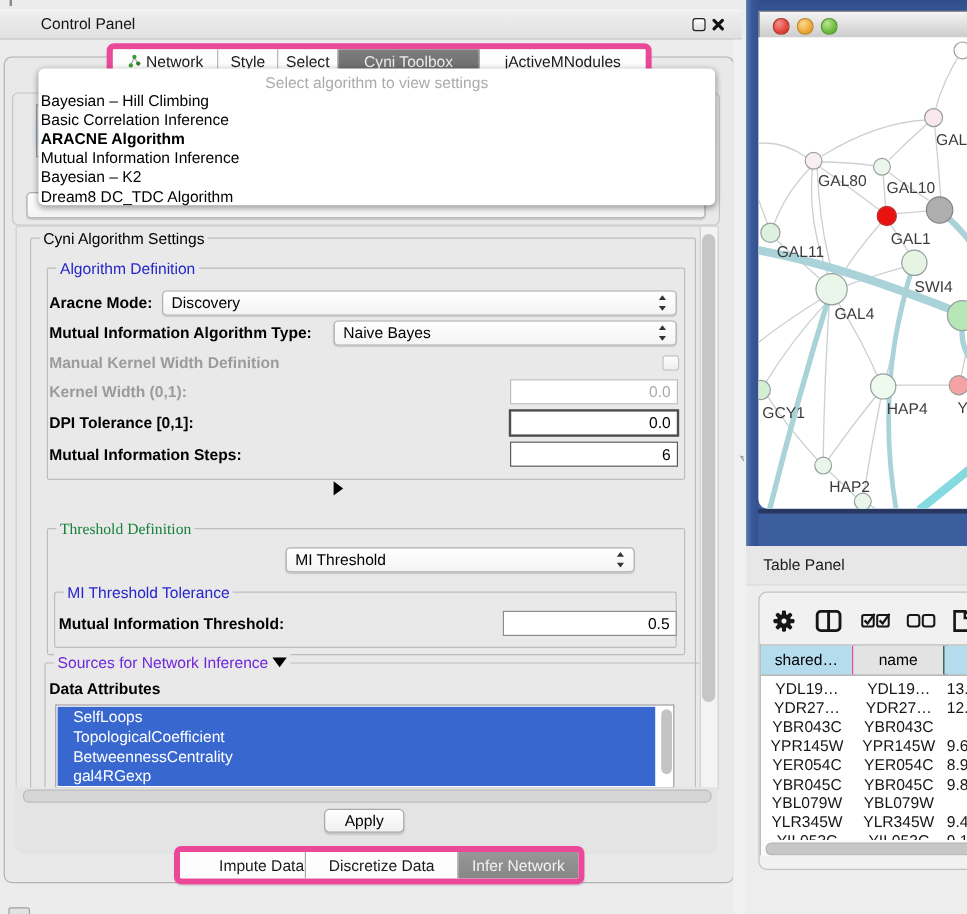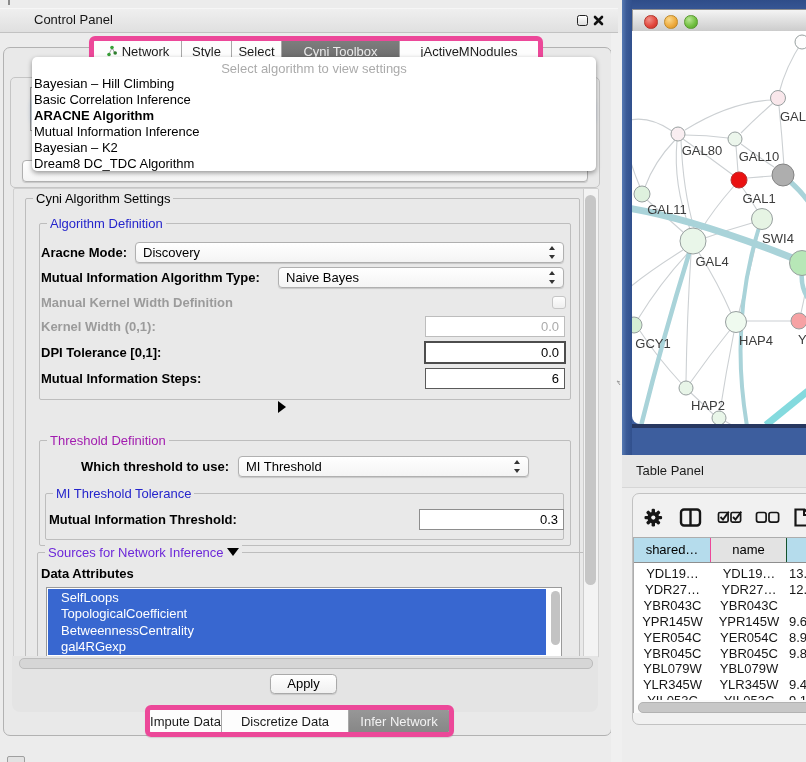--- a/index.html
+++ b/index.html
@@ -92,30 +92,29 @@
   <div class="abs glabel dis" style="left:27px;top:127px;">Kernel Width (0,1):</div>
   <div class="abs field" style="left:411px;top:127px;width:133px;border:1px solid #bdbdbd;color:#ababab;">0.0</div>
   <div class="abs glabel" style="left:27px;top:153px;">DPI Tolerance [0,1]:</div>
   <div class="abs field" style="left:410px;top:152px;width:133px;border:2px solid #4d4d4d;">0.0</div>
   <div class="abs glabel" style="left:27px;top:179px;">Mutual Information Steps:</div>
   <div class="abs field" style="left:411px;top:179px;width:133px;border:1px solid #5a5a5a;">6</div>
 
   <div class="abs" style="left:264px;top:212px;width:0;height:0;border-top:6px solid transparent;border-bottom:6px solid transparent;border-left:8px solid #000;"></div>
 
   <div class="abs group" style="left:25px;top:251px;width:530px;height:104px;">
-    <span class="gt" style="color:#a21caf;">Threshold Definition</span>
-  </div>
-  <div class="abs glabel" style="left:67px;top:267px;">Which threshold to use:</div>
+    <span class="gt" style="color:#15803d;font-family:Liberation Serif, serif;">Threshold Definition</span>
+  </div>
   <div class="abs combo" style="left:224px;top:267px;width:282px;">MI Threshold<span class="carr"></span></div>
 
   <div class="abs group" style="left:31px;top:304px;width:517px;height:45px;">
     <span class="gt" style="color:#2525cc;">MI Threshold Tolerance</span>
   </div>
   <div class="abs glabel" style="left:35px;top:320px;">Mutual Information Threshold:</div>
-  <div class="abs field" style="left:405px;top:320px;width:138px;border:1px solid #8d8d8d;">0.3</div>
+  <div class="abs field" style="left:405px;top:320px;width:138px;border:1px solid #8d8d8d;">0.5</div>
 
   <div class="abs group" style="left:23px;top:363px;width:547px;height:340px;">
     <span class="gt" style="color:#6d28d9;">Sources for Network Inference <span style="display:inline-block;width:0;height:0;border-left:6.5px solid transparent;border-right:6.5px solid transparent;border-top:8px solid #000;vertical-align:1px;"></span></span>
   </div>
   <div class="abs" style="left:27px;top:377px;font-size:13px;font-weight:bold;">Data Attributes</div>
 
   <div class="abs" style="left:32px;top:398px;width:514px;height:68px;border:1px solid #9a9a9a;background:#fff;">
     <div style="position:absolute;left:1px;top:1px;width:498px;height:66px;background:#3867d0;color:#fff;font-size:13px;line-height:16.4px;padding:1px 0 0 13px;box-sizing:border-box;">SelfLoops<br>TopologicalCoefficient<br>BetweennessCentrality<br>gal4RGexp</div>
     <div style="position:absolute;left:504px;top:3px;width:9px;height:54px;border-radius:4.5px;background:#c3c3c3;"></div>
   </div>
@@ -124,21 +123,21 @@
   <div class="abs" style="left:571px;top:6px;width:11px;height:390px;border-radius:5.5px;background:#c6c6c6;"></div>
 </div>
 <div class="abs" style="left:12px;top:656px;width:586px;height:56px;background:#e4e4e4;border-radius:0 0 8px 8px;"></div>
 
 <div class="abs" style="left:19px;top:658px;width:572px;height:9px;border:1px solid #bcbcbc;border-radius:5px;background:#d6d6d6;"></div>
 
 <div class="abs" style="left:270px;top:674px;width:65px;height:18px;border:1px solid #a9a9a9;border-radius:4.5px;background:linear-gradient(#ffffff,#f0f0f0);font-size:13px;text-align:center;line-height:18px;box-shadow:0 1px 1px rgba(0,0,0,.12);">Apply</div>
 
 <div class="abs tabwrap" style="left:145px;top:705px;">
  <div class="tabrow" style="height:22px;">
-  <div class="seg" style="width:72px;">Impute Data</div>
+  <div class="seg" style="width:105px;padding-left:32px;">Impute Data</div>
   <div class="seg" style="width:127px;">Discretize Data</div>
   <div class="seg" style="width:100px;background:linear-gradient(#979797,#878787);color:#f2f2f2;border-right:none;">Infer Network</div>
  </div>
 </div>
 
 <div class="abs" style="left:7px;top:756px;width:16px;height:12px;border:1.5px solid #9f9f9f;border-radius:2px;background:#e2e2e2;"></div>
 
 <div class="abs" style="left:16px;top:57px;width:564px;height:114px;background:#fff;border-radius:5px;box-shadow:0 2px 5px rgba(0,0,0,.4);z-index:50;margin-left:16px;">
   <div style="position:absolute;left:0;top:4px;width:100%;text-align:center;font-size:13px;color:#ababab;">Select algorithm to view settings</div>
   <div style="position:absolute;left:2px;top:19px;font-size:13px;color:#000;line-height:16.1px;white-space:nowrap;">Bayesian – Hill Climbing<br>Basic Correlation Inference<br><b>ARACNE Algorithm</b><br>Mutual Information Inference<br>Bayesian – K2<br>Dream8 DC_TDC Algorithm</div>

